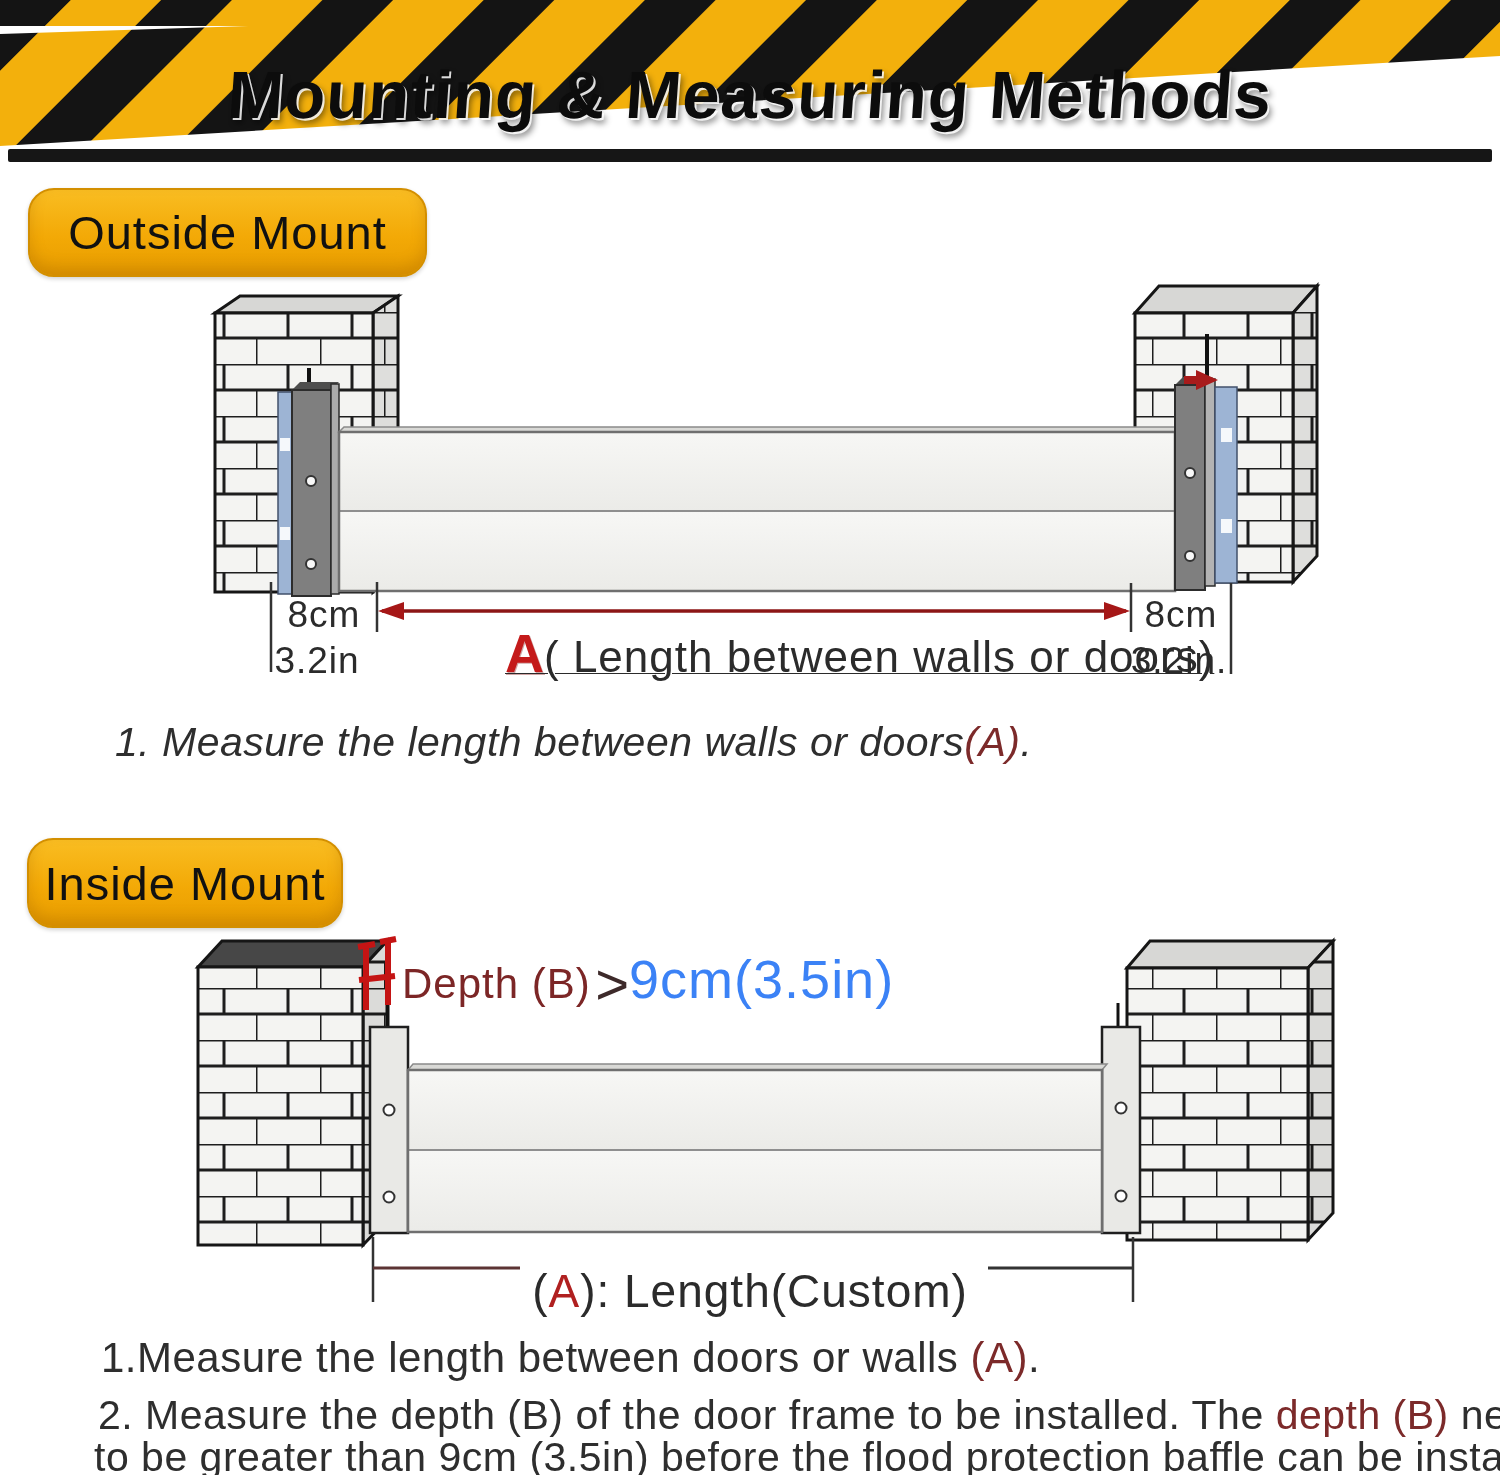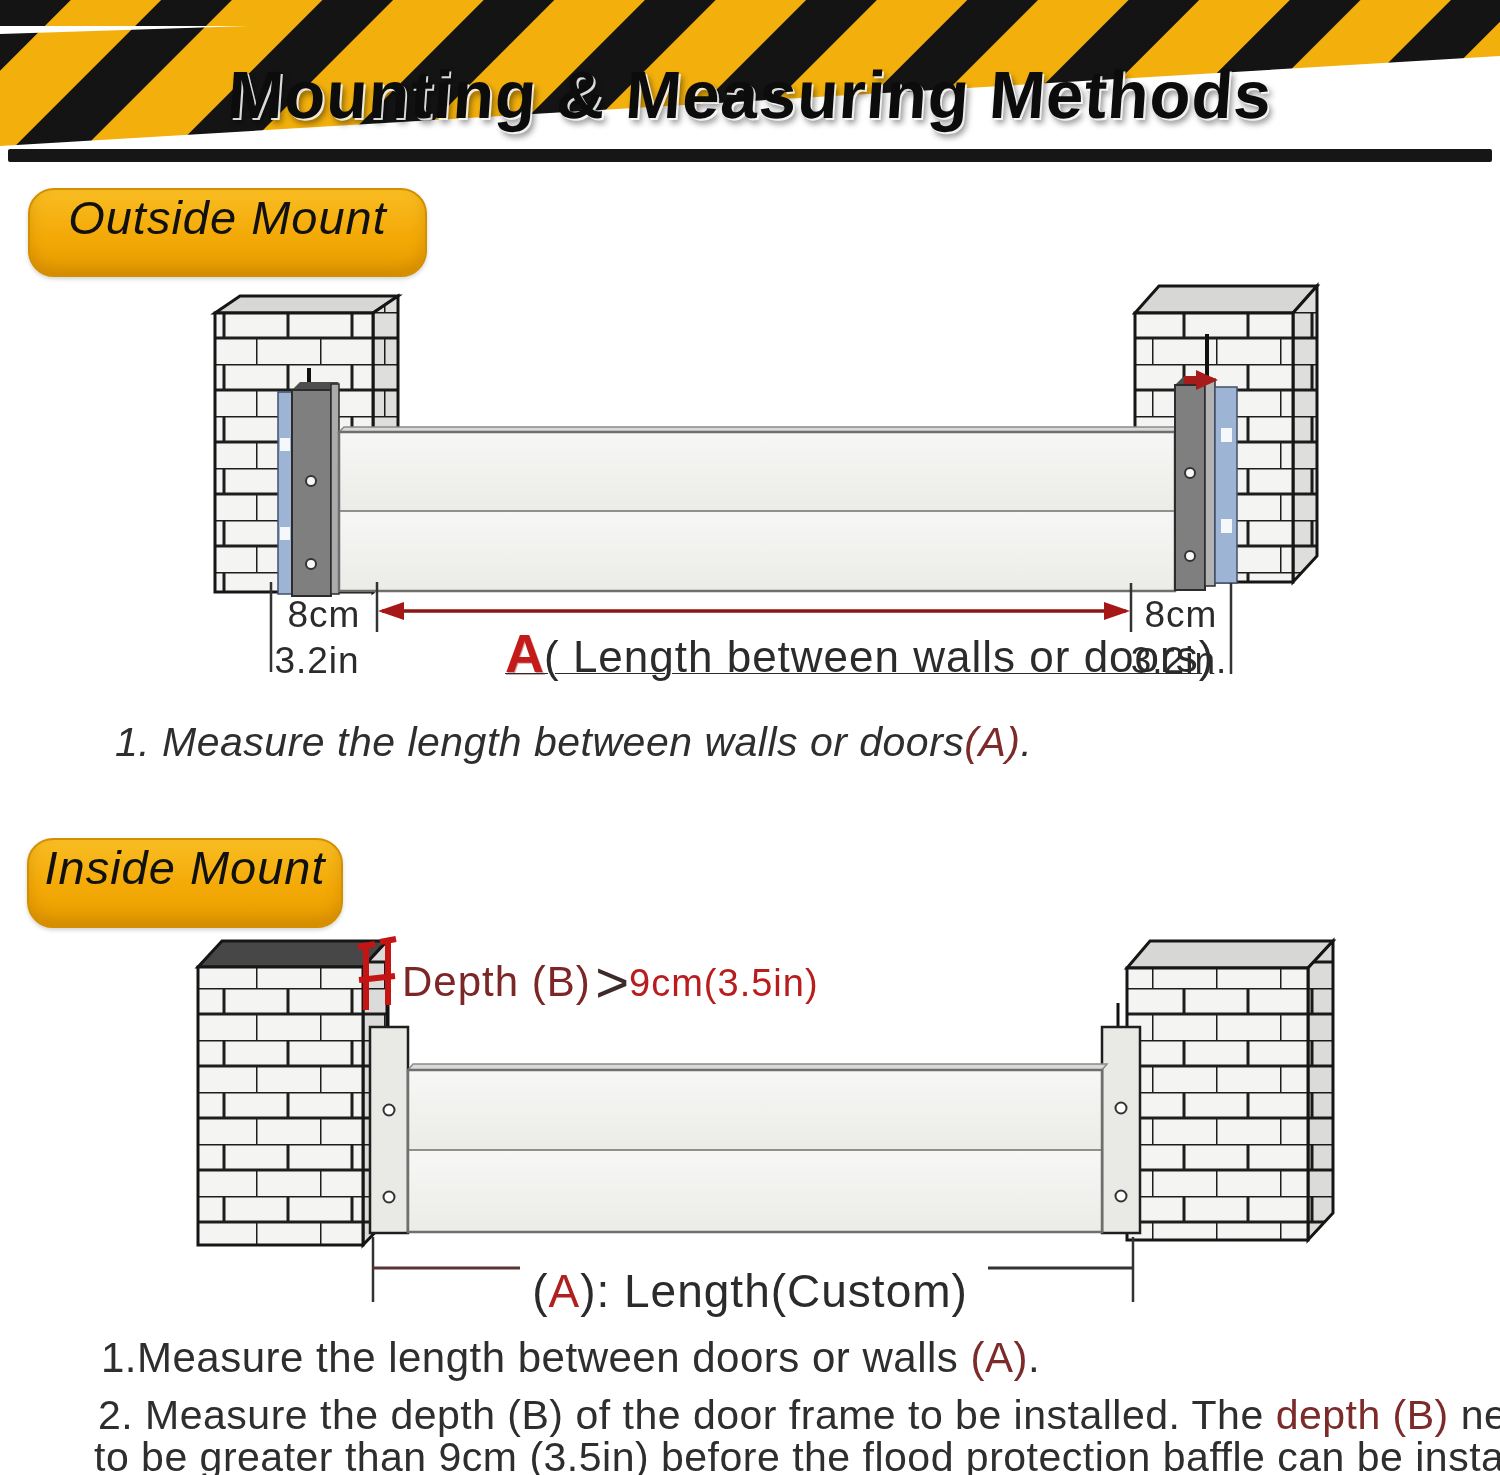--- a/index.html
+++ b/index.html
@@ -18,42 +18,41 @@
     transform:skewX(-4deg);
     text-shadow: 2px 2px 0 rgba(255,255,255,.85), 4px 5px 6px rgba(0,0,0,.45);
     white-space:nowrap;
   }
 
   
   .badge {
     position:absolute; box-sizing:border-box;
     background:linear-gradient(180deg,#f9bd22 0%, #f3a906 55%, #e89d00 100%);
     border:2px solid #d38f00; border-radius:26px;
-    display:flex; align-items:flex-start; justify-content:center;
+    display:flex; align-items:center; justify-content:center;
     box-shadow: inset 0 -8px 14px rgba(160,95,0,.30), 0 2px 4px rgba(0,0,0,.18);
-    font-style: italic;
   }
   .badge span { font-size:47px; color:#111; letter-spacing:1px; }
   .badge-outside { left:28px; top:188px; width:399px; height:89px; }
   .badge-inside  { left:27px; top:838px; width:316px; height:90px; }
 
   
   .dim { position:absolute; font-size:37px; color:#2b2b2b; letter-spacing:1px; text-align:center; white-space:nowrap; }
   .span-label { position:absolute; left:505px; top:622px; white-space:nowrap;text-decoration:underline; }
   .span-label .big-a { font-size:54px; font-weight:700; color:#c41a1a; text-shadow:1px 1px 0 rgba(120,0,0,.35); }
   .span-label .rest  { font-size:44px; color:#2b2b2b; letter-spacing:1px; }
 
   .steps { position:absolute; font-size:41px; color:#2e2e2e; letter-spacing:.5px; white-space:nowrap; }
   .maroon { color:#7c2a2a; }
   .red-strong { color:#8c2020; }
 
   .depth-row { position:absolute; left:402px; top:948px; white-space:nowrap; }
   .depth-row .lbl { font-size:42px; color:#7c2626; letter-spacing:1px; }
   .depth-row .gt  { font-size:58px; color:#3d2a2a; vertical-align:-6px; }
-  .depth-row .val { font-size:38px; color:#b91c1c; letter-spacing:1px; }
+  .depth-row .val { font-size:54px; color:#3b82f6; letter-spacing:1px; }
 
   .len-label { position:absolute; left:0; top:1248px; width:1500px; text-align:center; white-space:nowrap;margin-top:16px; }
   .len-label .paren { font-size:46px; color:#2b2b2b; letter-spacing:1px; }
   .len-label .a-red { font-size:46px; color:#b02020; letter-spacing:1px; }
 </style>
 </head>
 <body>
 
 <div class="page">
 

